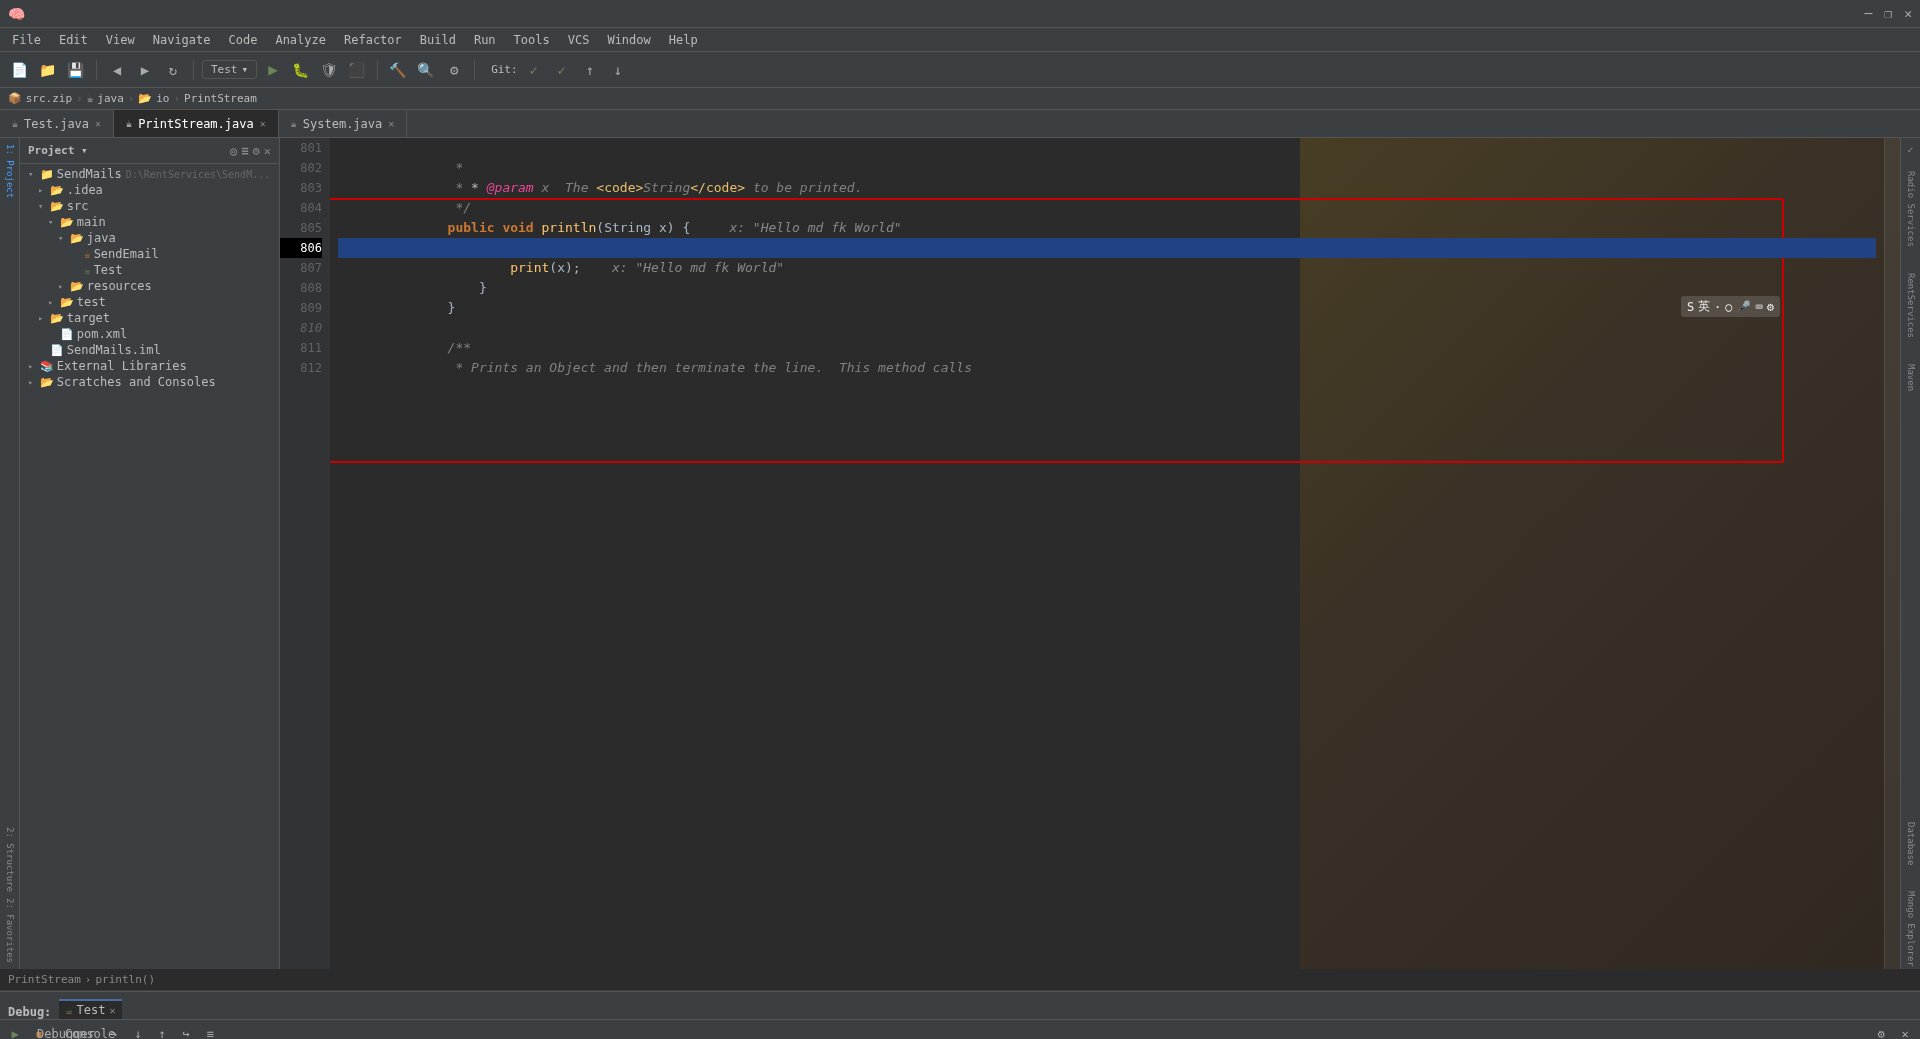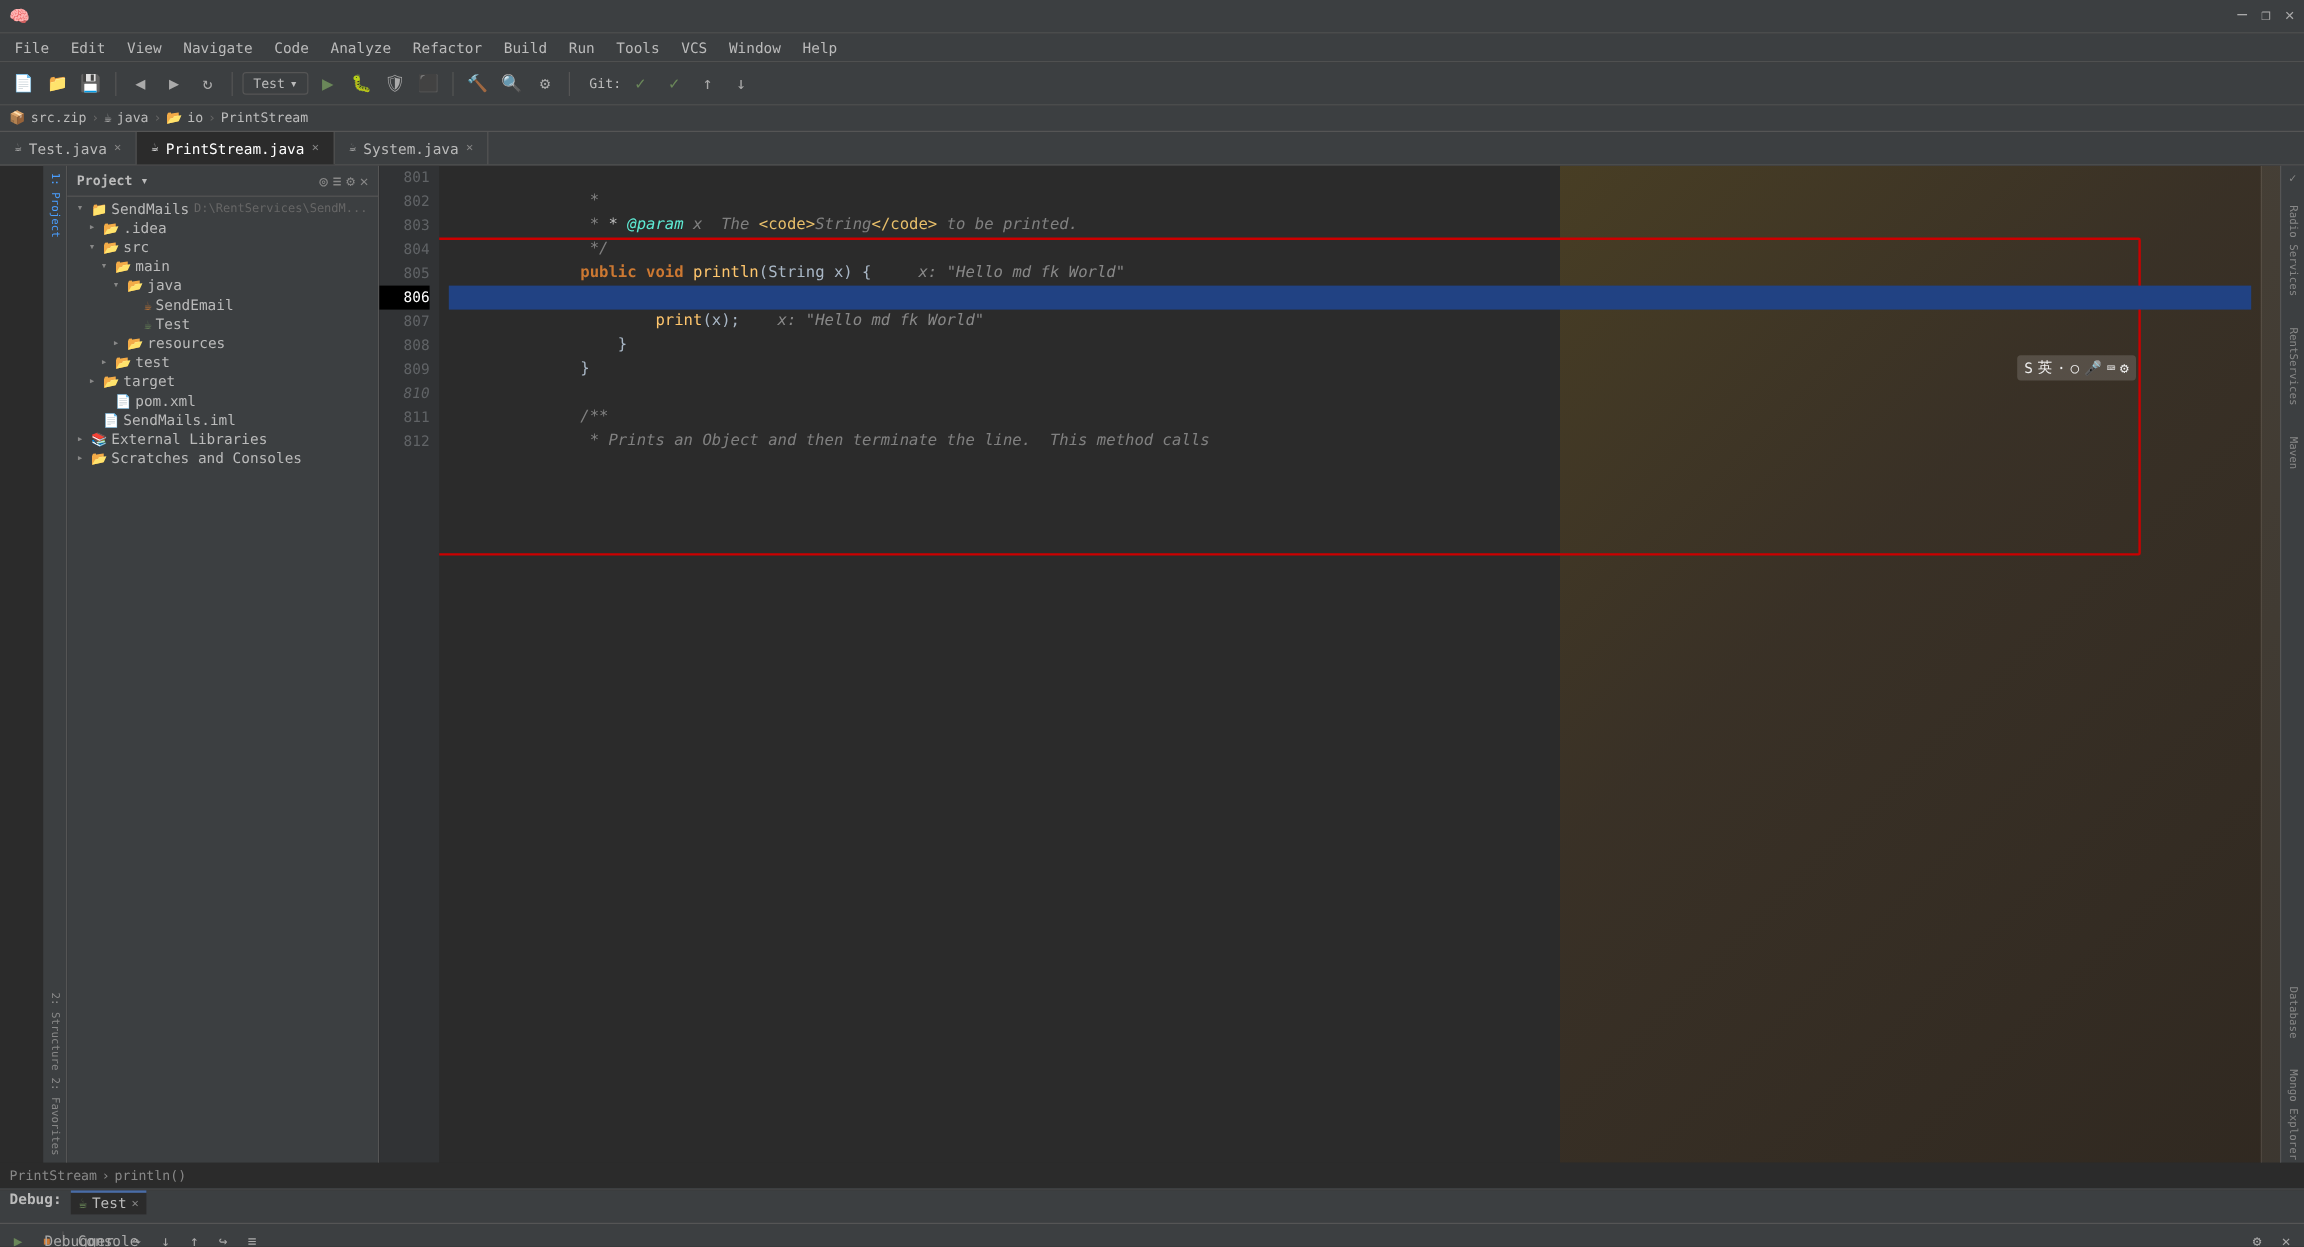--- a/index.html
+++ b/index.html
@@ -230,21 +230,21 @@
       height: 350px;
       background: #2b2b2b;
       border-top: 1px solid #555;
       display: flex;
       flex-direction: column;
     }
     .debug-tabs-bar {
       height: 28px;
       background: #3c3f41;
       display: flex;
-      align-items: flex-start;
+      align-items: flex-end;
       padding: 0 8px;
       gap: 8px;
       border-bottom: 1px solid #555;
     }
     .debug-label { font-size: 12px; color: #bbb; font-weight: bold; }
     .debug-tab {
       display: flex; align-items: center; gap: 4px;
       font-size: 12px; color: #bbb; cursor: pointer; padding: 2px 6px;
     }
     .debug-tab.active { background: #2b2b2b; border-top: 2px solid #4a6da7; }
@@ -385,21 +385,21 @@
   </div>
   <div class="editor-tab">
     <span class="file-icon">☕</span>
     <span>System.java</span>
     <span class="close-x">✕</span>
   </div>
 </div>
 
 <div style="display:flex; flex-direction:column; height:calc(1039px - 28px - 24px - 36px - 22px - 28px - 24px - 24px);">
 
-  <div style="display:flex; flex:1; overflow:hidden; position:relative;padding-left:36px;">
+  <div style="display:flex; flex:1; overflow:hidden; position:relative;">
 
     <div class="left-icons">
       <div class="left-icon" style="font-size:9px; writing-mode:vertical-rl; color:#4a9eff;">1: Project</div>
       <div class="left-icon" style="margin-top:auto; font-size:9px; writing-mode:vertical-rl;">2: Structure</div>
       <div class="left-icon" style="font-size:9px; writing-mode:vertical-rl;">2: Favorites</div>
     </div>
 
     <div class="project-tree">
       <div class="project-header">
         <span>Project ▾</span>
@@ -544,21 +544,21 @@
 
       <div class="code-content" style="position:relative;">
 
         <div class="red-box" style="top:60px; left:-4px; right:100px; height:265px;"></div>
 
         <div class="code-line">
           <span class="comment">     *</span>
         </div>
 
         <div class="code-line">
-          <span class="comment">     * </span><span class="annotation">* </span><span style="color:#5eead4; font-style:italic;">@param</span><span class="comment"> x  The </span><span class="code-tag">&lt;code&gt;</span><span class="comment">String</span><span class="code-tag">&lt;/code&gt;</span><span class="comment"> to be printed.</span>
+          <span class="comment">     * </span><span class="annotation">* </span><span style="color:#ec4899; font-style:italic;">@param</span><span class="comment"> x  The </span><span class="code-tag">&lt;code&gt;</span><span class="comment">String</span><span class="code-tag">&lt;/code&gt;</span><span class="comment"> to be printed.</span>
         </div>
 
         <div class="code-line">
           <span class="comment">     */</span>
         </div>
 
         <div class="code-line">
           <span class="kw">    public </span><span class="kw">void </span><span class="method">println</span><span>(</span><span class="type">String</span><span> x) {   </span><span class="hint">  x: "Hello md fk World"</span>
         </div>
 

